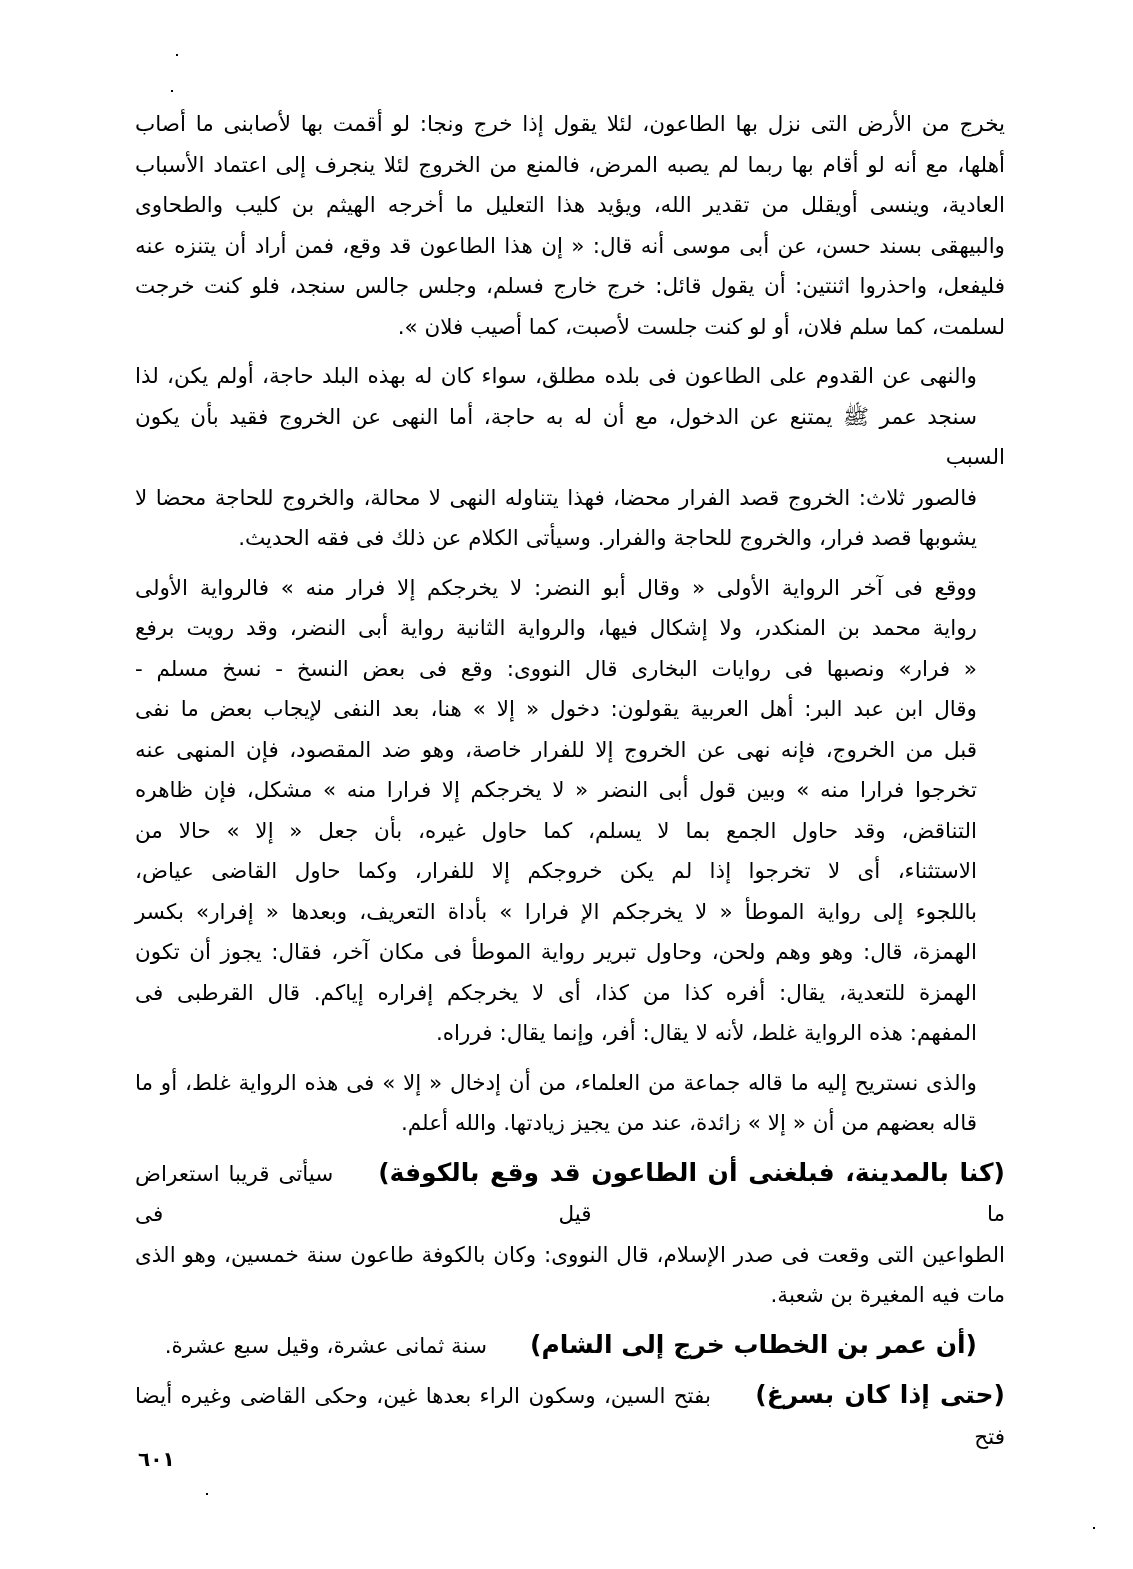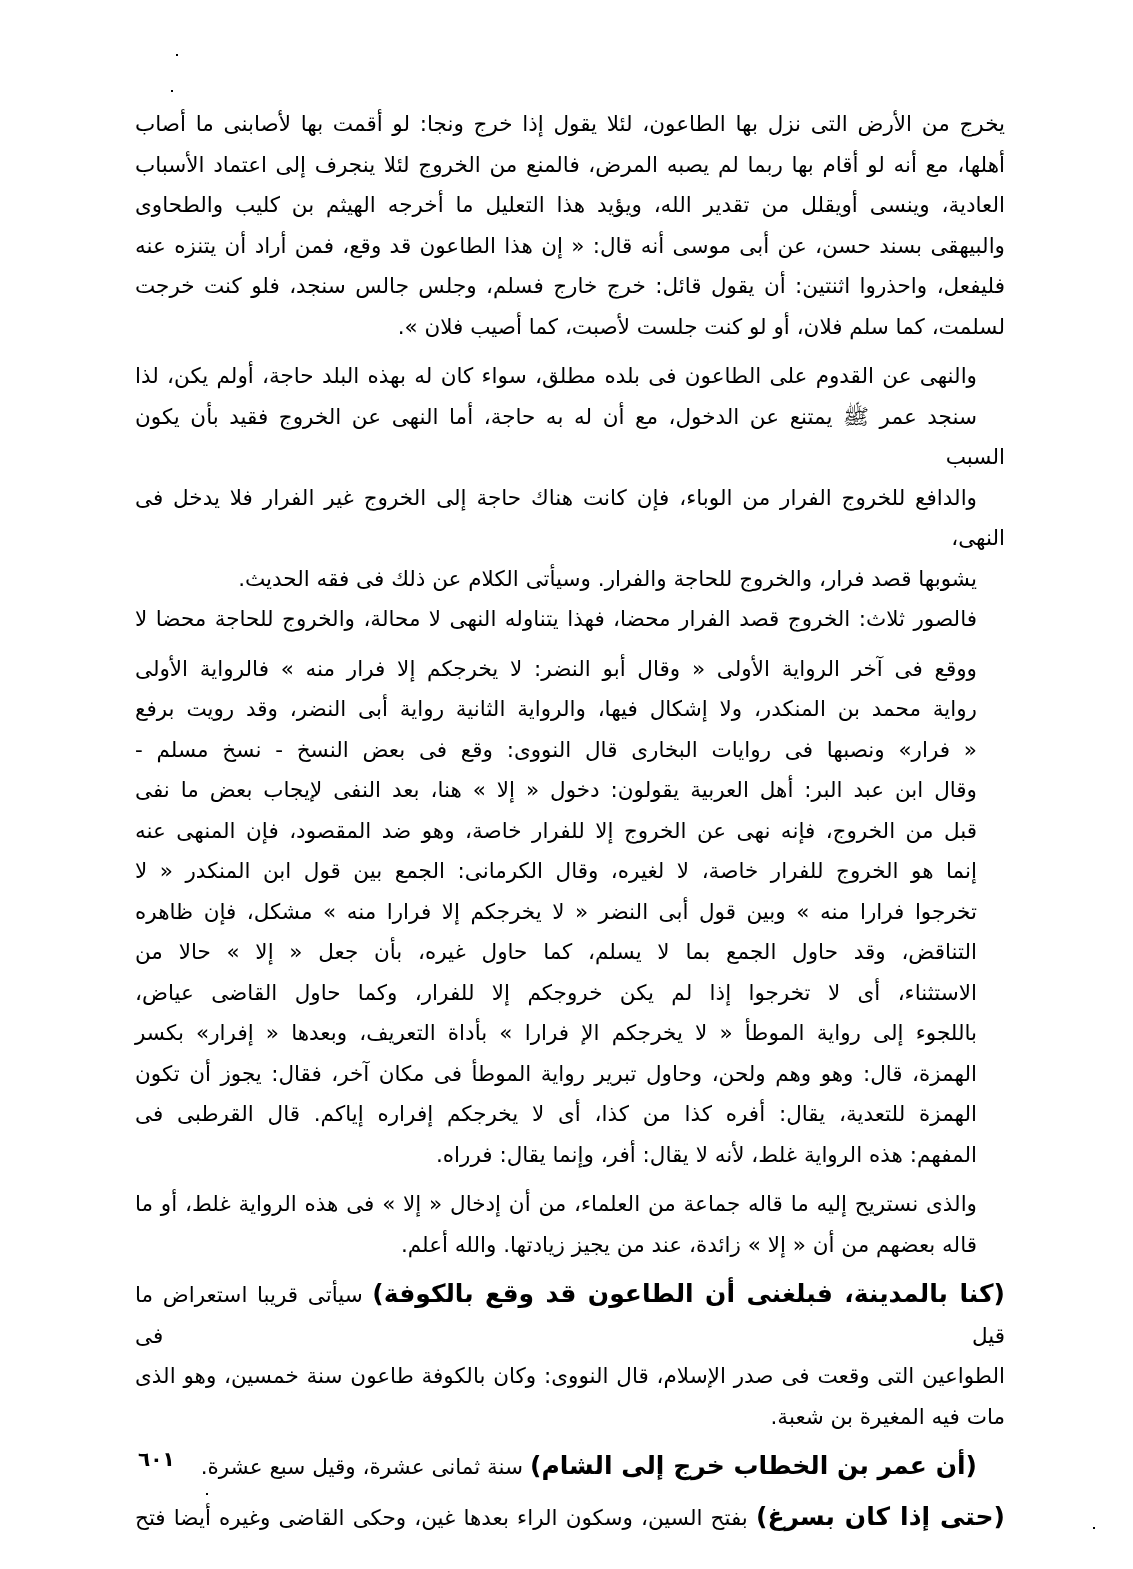--- a/index.html
+++ b/index.html
@@ -31,20 +31,21 @@
     }
     .para.indent {
       text-indent: 28px;
     }
     .para.heading-para {
       margin-top: 8px;
     }
     .lemma {
       font-weight: bold;
       font-size: 25px;
+      margin-left: 36px;
     }
     .line {
       display: block;
       text-align: justify;
       text-align-last: justify;
     }
     .line.last {
       text-align-last: right;
     }
     .page-number {
@@ -74,32 +75,30 @@
     <span class="line">أهلها، مع أنه لو أقام بها ربما لم يصبه المرض، فالمنع من الخروج لئلا ينجرف إلى اعتماد الأسباب</span>
     <span class="line">العادية، وينسى أويقلل من تقدير الله، ويؤيد هذا التعليل ما أخرجه الهيثم بن كليب والطحاوى</span>
     <span class="line">والبيهقى بسند حسن، عن أبى موسى أنه قال: « إن هذا الطاعون قد وقع، فمن أراد أن يتنزه عنه</span>
     <span class="line">فليفعل، واحذروا اثنتين: أن يقول قائل: خرج خارج فسلم، وجلس جالس سنجد، فلو كنت خرجت</span>
     <span class="line last">لسلمت، كما سلم فلان، أو لو كنت جلست لأصبت، كما أصيب فلان ».</span>
   </p>
 
   <p class="para indent">
     <span class="line">والنهى عن القدوم على الطاعون فى بلده مطلق، سواء كان له بهذه البلد حاجة، أولم يكن، لذا</span>
     <span class="line">سنجد عمر ﷺ يمتنع عن الدخول، مع أن له به حاجة، أما النهى عن الخروج فقيد بأن يكون السبب</span>
-    <span class="line">والدافع للخروج الفرار من الوباء، فإن كانت هناك حاجة إلى الخروج غير الفرار فلا يدخل فى النهى،</span>
+    <span class="line">فالصور ثلاث: الخروج قصد الفرار محضا، فهذا يتناوله النهى لا محالة، والخروج للحاجة محضا لا</span>
     <span class="line last">يشوبها قصد فرار، والخروج للحاجة والفرار. وسيأتى الكلام عن ذلك فى فقه الحديث.</span>
-    <span class="line">فالصور ثلاث: الخروج قصد الفرار محضا، فهذا يتناوله النهى لا محالة، والخروج للحاجة محضا لا</span>
   </p>
 
   <p class="para indent">
     <span class="line">ووقع فى آخر الرواية الأولى « وقال أبو النضر: لا يخرجكم إلا فرار منه » فالرواية الأولى</span>
     <span class="line">رواية محمد بن المنكدر، ولا إشكال فيها، والرواية الثانية رواية أبى النضر، وقد رويت برفع</span>
     <span class="line">« فرار» ونصبها فى روايات البخارى قال النووى: وقع فى بعض النسخ - نسخ مسلم -</span>
     <span class="line">وقال ابن عبد البر: أهل العربية يقولون: دخول « إلا » هنا، بعد النفى لإيجاب بعض ما نفى</span>
     <span class="line">قبل من الخروج، فإنه نهى عن الخروج إلا للفرار خاصة، وهو ضد المقصود، فإن المنهى عنه</span>
-    <span class="line">إنما هو الخروج للفرار خاصة، لا لغيره، وقال الكرمانى: الجمع بين قول ابن المنكدر « لا</span>
     <span class="line">تخرجوا فرارا منه » وبين قول أبى النضر « لا يخرجكم إلا فرارا منه » مشكل، فإن ظاهره</span>
     <span class="line">التناقض، وقد حاول الجمع بما لا يسلم، كما حاول غيره، بأن جعل « إلا » حالا من</span>
     <span class="line">الاستثناء، أى لا تخرجوا إذا لم يكن خروجكم إلا للفرار، وكما حاول القاضى عياض،</span>
     <span class="line">باللجوء إلى رواية الموطأ « لا يخرجكم الإ فرارا » بأداة التعريف، وبعدها « إفرار» بكسر</span>
     <span class="line">الهمزة، قال: وهو وهم ولحن، وحاول تبرير رواية الموطأ فى مكان آخر، فقال: يجوز أن تكون</span>
     <span class="line">الهمزة للتعدية، يقال: أفره كذا من كذا، أى لا يخرجكم إفراره إياكم. قال القرطبى فى</span>
     <span class="line last">المفهم: هذه الرواية غلط، لأنه لا يقال: أفر، وإنما يقال: فرراه.</span>
   </p>
 
   <p class="para indent">

